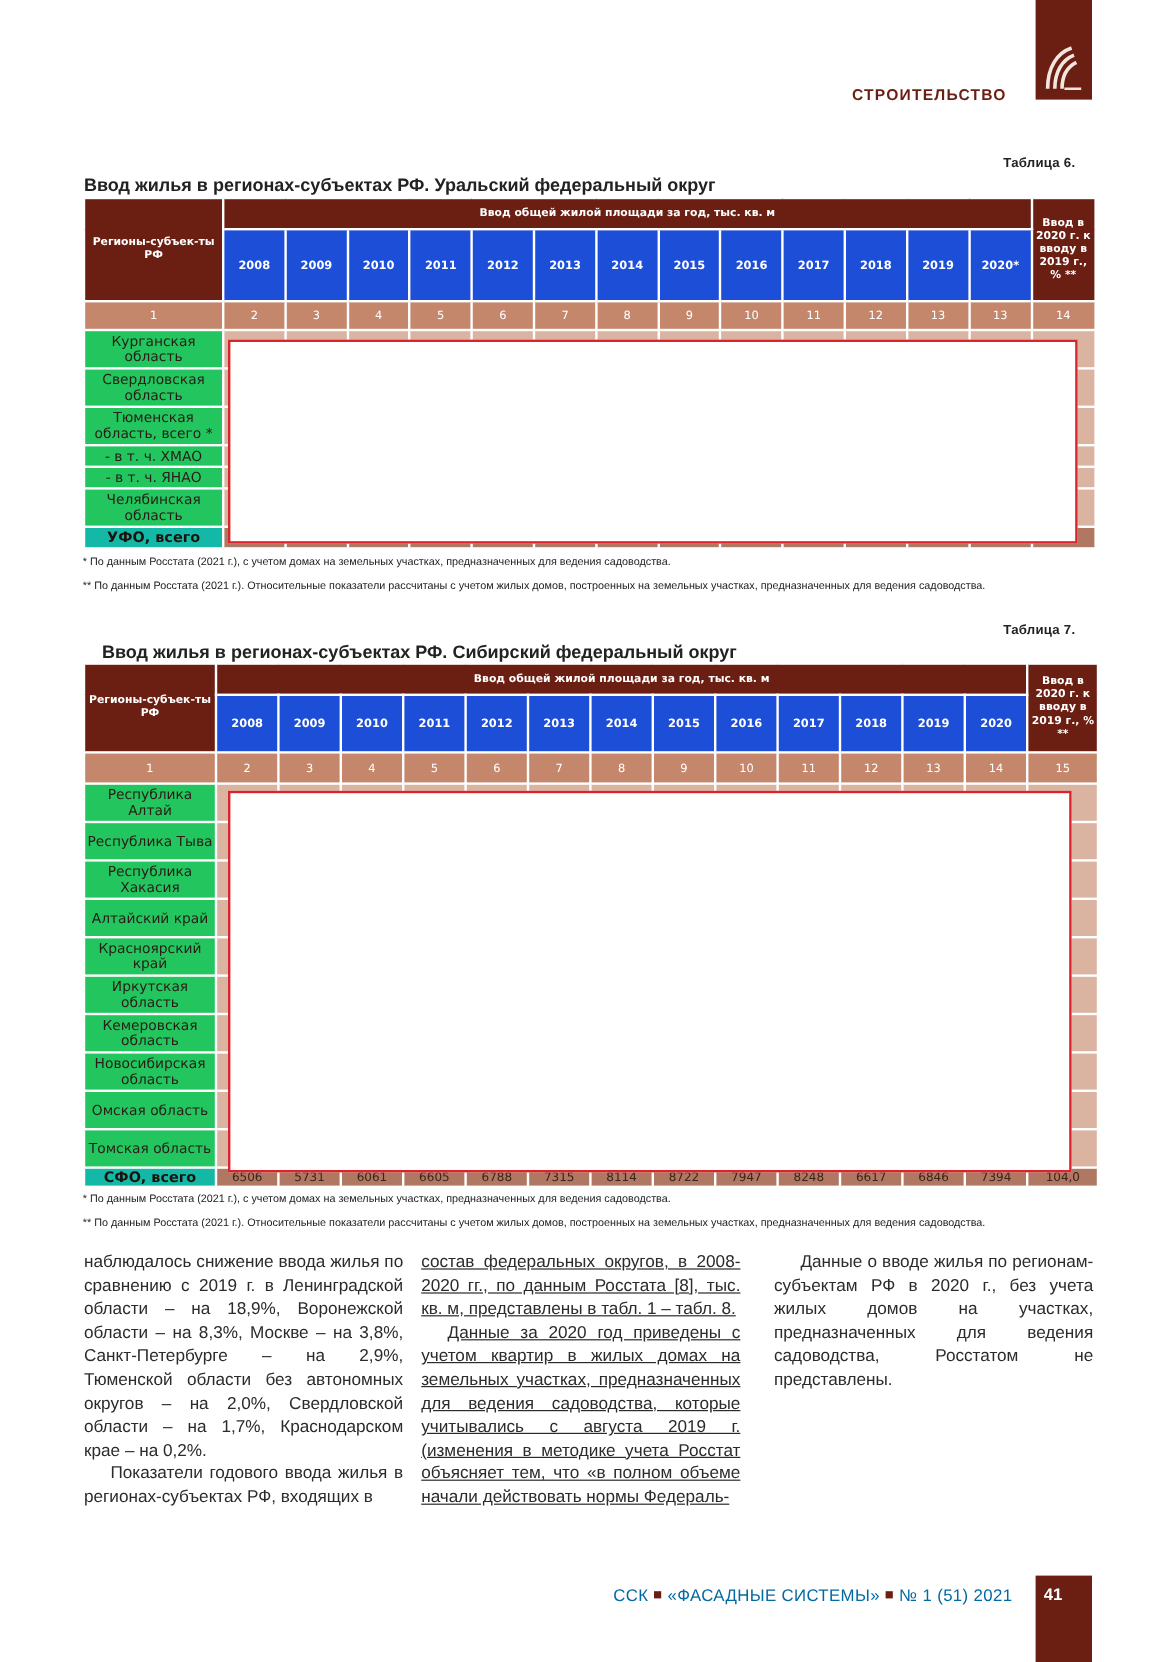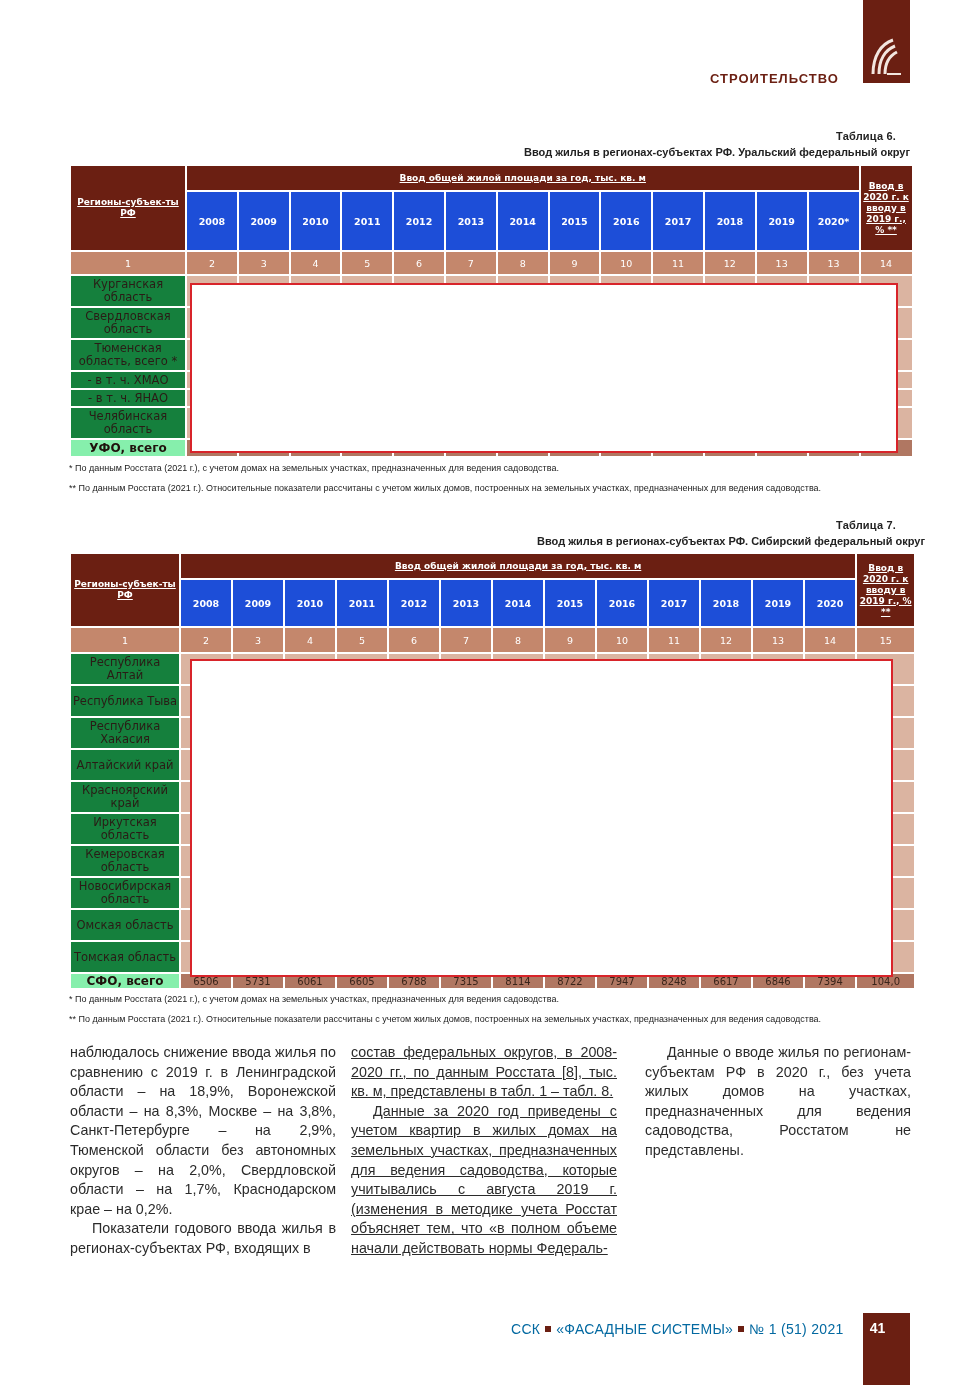--- a/index.html
+++ b/index.html
@@ -7,33 +7,33 @@
          font-family: "Liberation Sans", sans-serif; color: #1a1a1a; }
 
   
   .logo-box { position: absolute; left: 863px; top: 0; width: 47px; height: 83px; background: #6b1f12; }
   .logo-box svg { position: absolute; left: 6px; top: 34px; }
   .section-name { position: absolute; left: 710px; top: 71px; font-size: 13px; font-weight: bold;
                   letter-spacing: 1px; color: #6b1f12; }
 
   
   .table-num { position: absolute; font-size: 11px; font-weight: bold; color: #222; letter-spacing: 0.2px; }
-  .table-title { position: absolute; font-size: 11px; font-weight: bold; color: #222; text-align: right; }
+  .table-title { position: absolute; font-size: 15px; font-weight: bold; color: #222; text-align: left; }
 
   
   table.data { position: absolute; border-collapse: collapse; table-layout: fixed; }
   table.data td, table.data th { border: 2px solid #ffffff; padding: 0; text-align: center; vertical-align: middle;
                                  font-family: "DejaVu Sans", sans-serif; }
-  th.hd { background: #6b1f12; color: #ffffff; font-size: 9px; font-weight: bold; line-height: 11px; text-decoration: underline; }
+  th.hd { background: #6b1f12; color: #ffffff; font-size: 9px; font-weight: bold; line-height: 11px; }
   th.hd-year { background: #1d4ed8; color: #ffffff; font-size: 9.5px; font-weight: bold; }
   td.colnum { background: #c4876c; color: #ffffff; font-size: 9.5px; }
-  td.region { background: #15803d; color: #2a1c16; font-size: 11.5px; text-align: left; padding-left: 8px;
+  td.region { background: #22c55e; color: #2a1c16; font-size: 11.5px; text-align: left; padding-left: 8px;
               line-height: 13px; font-family: "DejaVu Sans", sans-serif; }
   td.cell { background: #dbb4a1; color: #3a2a22; font-size: 10px; }
-  tr.total td.region { background: #86efac; color: #1f120c; font-weight: bold; font-size: 12px; text-align: center; }
+  tr.total td.region { background: #14b8a6; color: #1f120c; font-weight: bold; font-size: 12px; text-align: center; }
   tr.total td.cell { background: #b07762; color: #3a241a; font-size: 10px; }
 
   .mask { position: absolute; background: #ffffff; border: 2px solid #d8242a; box-sizing: border-box; }
 
   .footnote { position: absolute; left: 69px; font-size: 9px; color: #222; font-family: "Liberation Sans", sans-serif; }
 
   
   .col { position: absolute; top: 1043px; width: 266px; font-size: 14.3px; line-height: 19.6px;
          color: #2b2b2b; text-align: justify; }
   .col p { margin: 0; }

